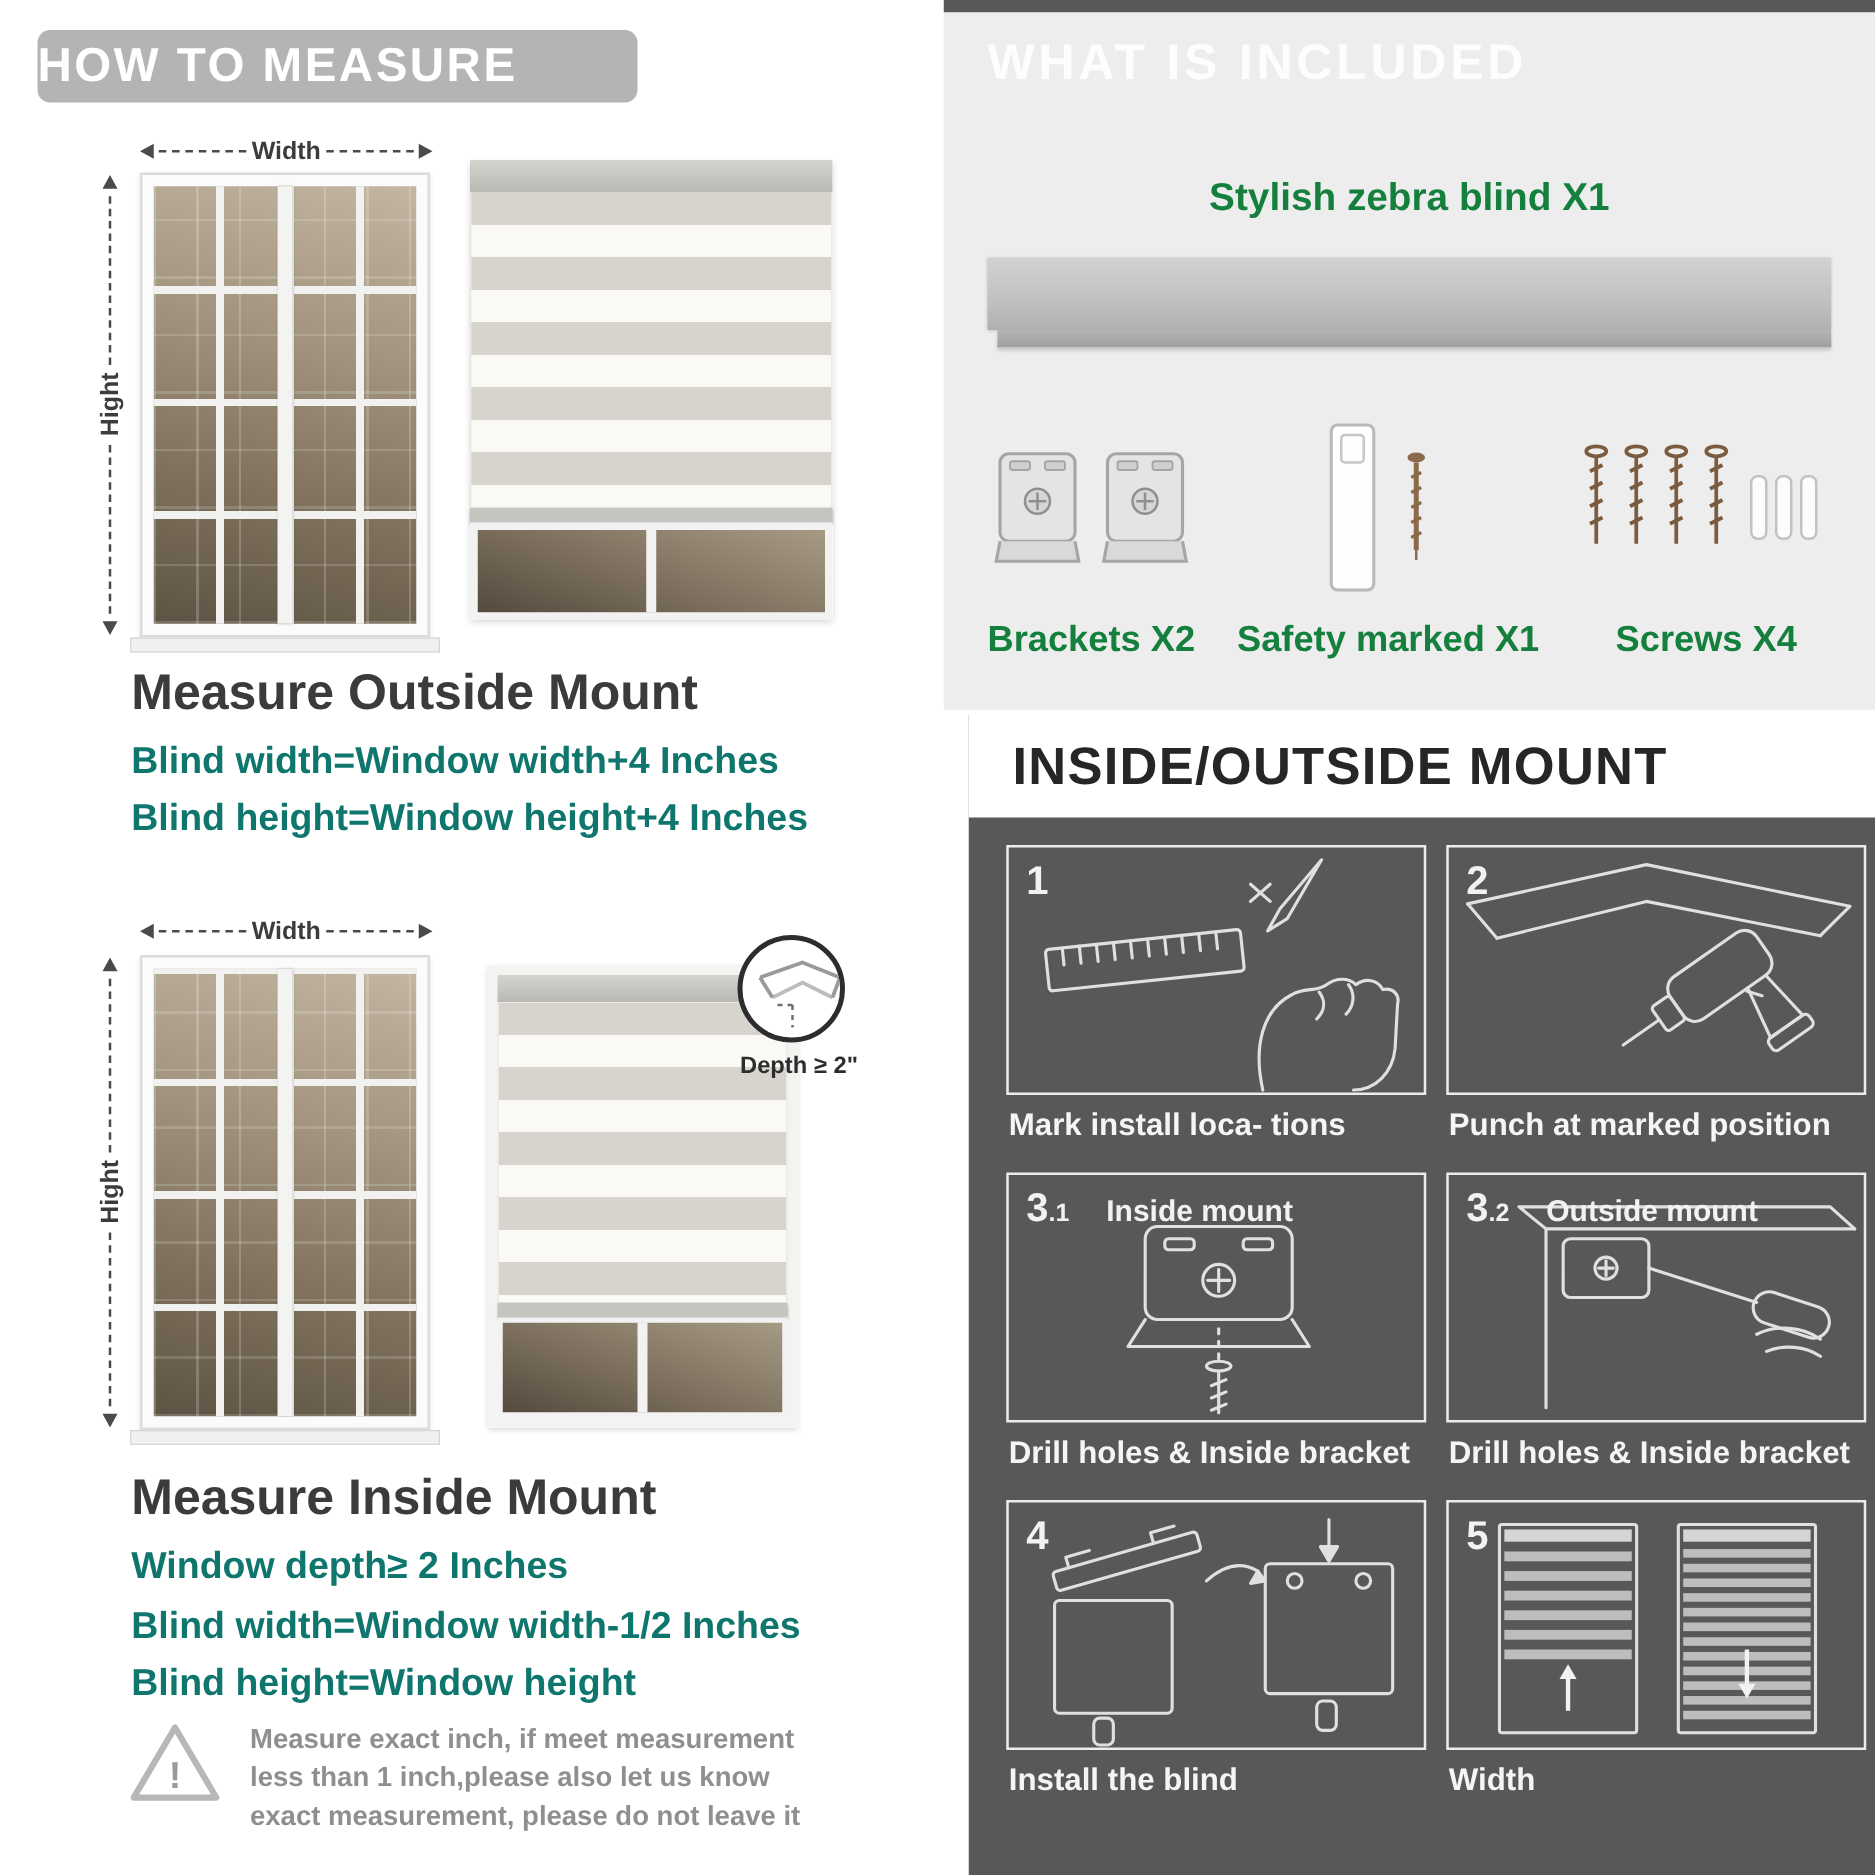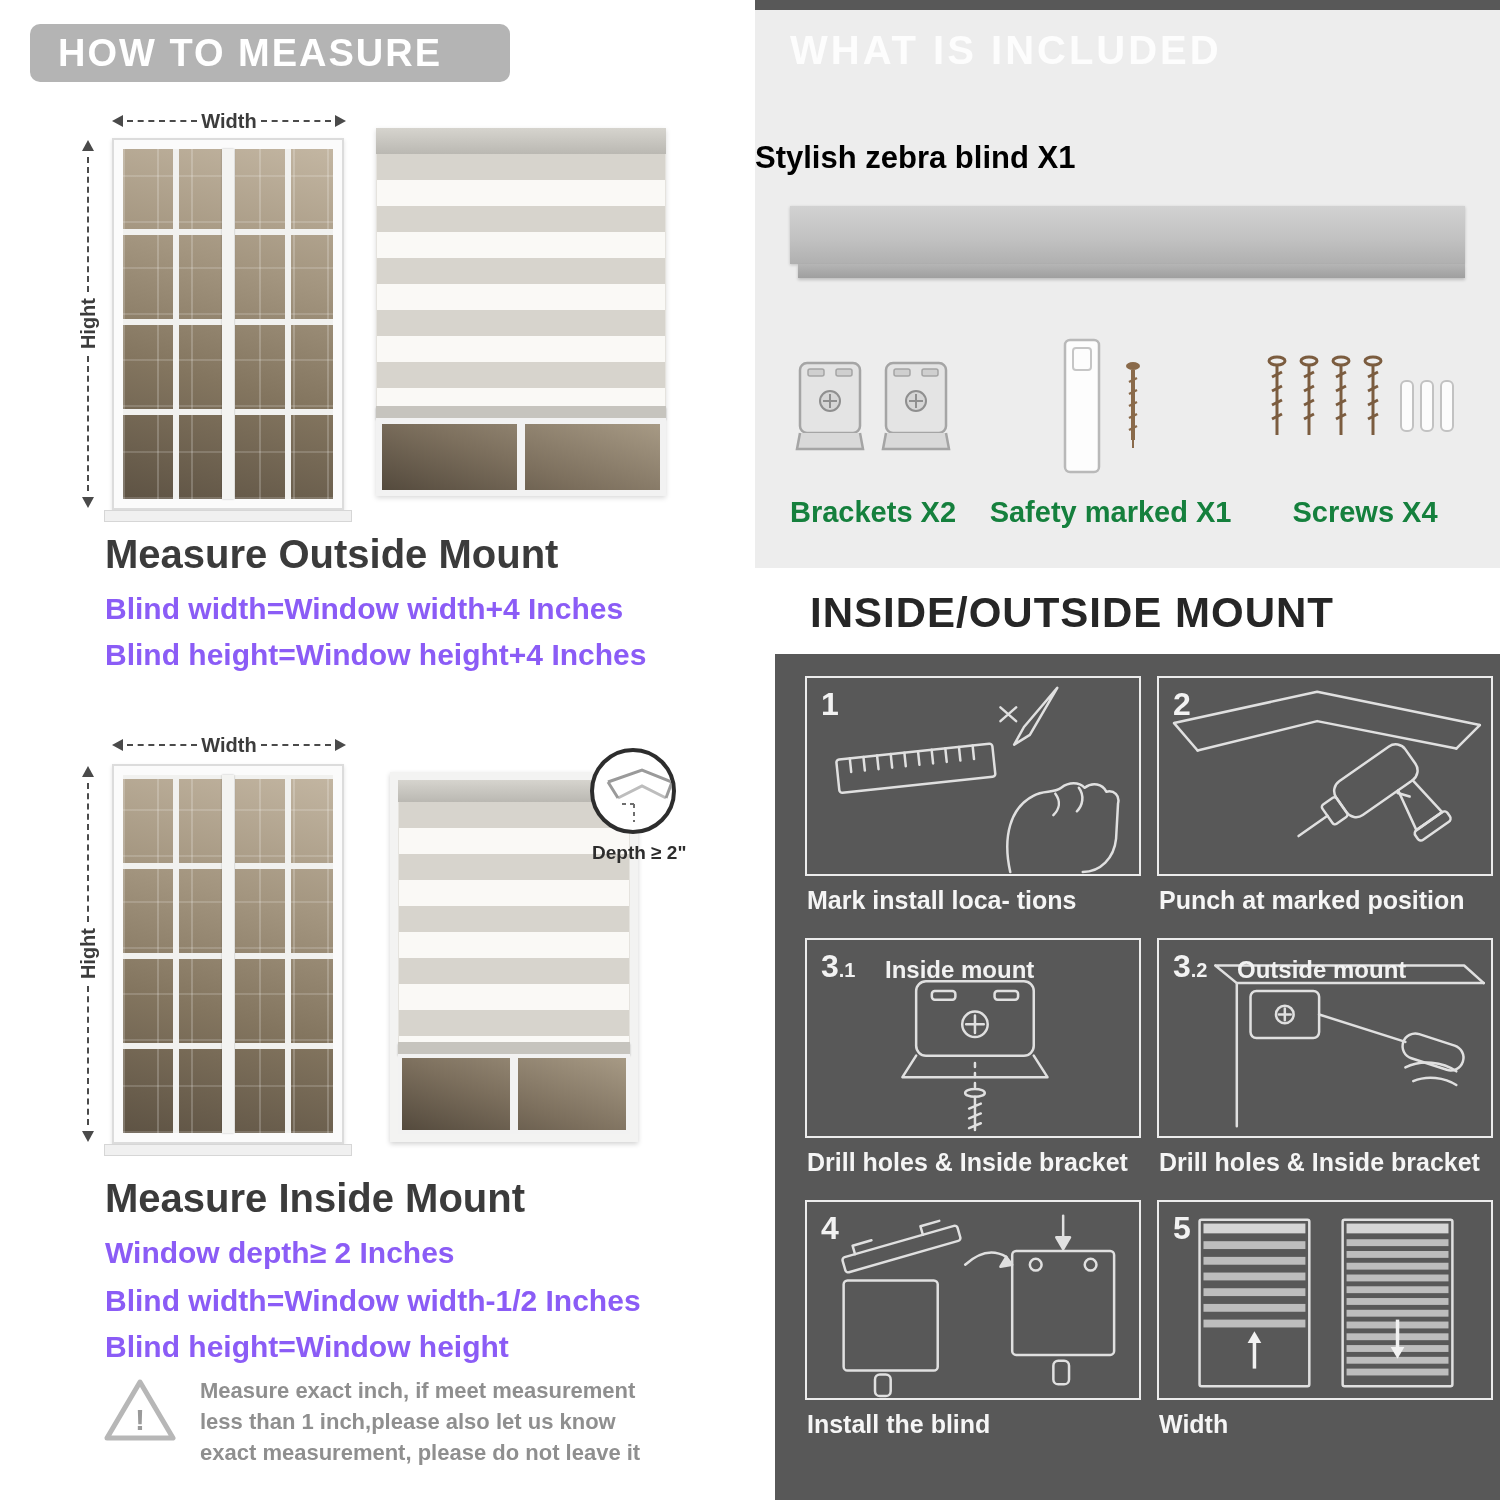--- a/index.html
+++ b/index.html
@@ -3,21 +3,21 @@
 <meta charset="utf-8">
 <style>
   * { margin:0; padding:0; box-sizing:border-box; }
   body { font-family:"Liberation Sans", sans-serif; background:#fff; }
   .canvas { position:relative; width:1500px; height:1500px; background:#fff; overflow:hidden; }
 
   
   .pill-header {
     position:absolute; left:30px; top:24px; width:480px; height:58px;
     background:#b4b4b4; border-radius:10px; color:#fff;
-    font-size:38px; font-weight:bold; line-height:58px; padding-left:28px; letter-spacing:2px;
+    font-size:38px; font-weight:bold; line-height:58px; letter-spacing:2px;
   }
 
   
   .h-arrow { position:absolute; display:flex; align-items:center; gap:4px; color:#3c3c3c; font-weight:bold; font-size:20px; height:22px; }
   .h-arrow .dash { flex:1; border-top:2px dashed #4a4a4a; height:0; }
   .tri { width:0; height:0; display:inline-block; }
   .tri.left  { border-top:6px solid transparent; border-bottom:6px solid transparent; border-right:11px solid #4a4a4a; }
   .tri.right { border-top:6px solid transparent; border-bottom:6px solid transparent; border-left:11px solid #4a4a4a; }
   .tri.up    { border-left:6px solid transparent; border-right:6px solid transparent; border-bottom:11px solid #4a4a4a; }
   .tri.down  { border-left:6px solid transparent; border-right:6px solid transparent; border-top:11px solid #4a4a4a; }
@@ -49,30 +49,30 @@
   .mini-window { border:6px solid #f2f2f2; position:relative;
     background: linear-gradient(200deg,#a79a85 0%, #7c6f5d 55%, #544a3d 100%); }
   .mini-window .mull { position:absolute; left:50%; top:0; width:8px; height:100%; background:#f2f2f2; transform:translateX(-50%); }
   .blind.inside { border:8px solid #f3f3f2; box-shadow:0 2px 5px rgba(0,0,0,.18); }
 
   
   .magnifier { position:absolute; width:86px; height:86px; border:4px solid #2d2d2d; border-radius:50%; background:#fff; overflow:hidden; }
   .depth-label { position:absolute; font-size:19px; font-weight:bold; color:#2d2d2d; }
 
   .measure-title { position:absolute; font-size:40px; font-weight:bold; color:#3b3b3b; }
-  .formula { position:absolute; font-size:30px; font-weight:bold; color:#8b5cf6; }
+  .formula { position:absolute; font-size:30px; font-weight:bold; color:#0f766e; }
 
   .warning { position:absolute; display:flex; gap:22px; align-items:flex-start; }
   .warning-text { font-size:22px; font-weight:bold; color:#8f8f8f; line-height:1.4; width:460px; }
 
   
   .right-topbar { position:absolute; left:755px; top:0; width:745px; height:10px; background:#585858; }
   .included-panel { position:absolute; left:755px; top:10px; width:745px; height:558px; background:#ededed; }
   .included-header { position:absolute; left:35px; top:18px; font-size:40px; font-weight:bold; color:#fdfdfd; letter-spacing:3px; }
-  .blind-label { position:absolute; left:0; right:0; top:130px; text-align:left; font-size:31px; font-weight:bold; color:#000000; }
+  .blind-label { position:absolute; left:0; right:0; top:130px; text-align:center; font-size:31px; font-weight:bold; color:#15803d; }
   .headrail { position:absolute; left:35px; top:196px; width:675px; height:58px;
     background:linear-gradient(180deg,#d2d2d2 0%,#c2c2c2 55%,#b0b0b0 100%); box-shadow:0 1px 3px rgba(0,0,0,.2); }
   .headrail::after { content:""; position:absolute; left:8px; right:0; top:100%; height:14px;
     background:linear-gradient(180deg,#b5b5b5,#9f9f9f); box-shadow:0 2px 3px rgba(0,0,0,.2); }
   .items-row { position:absolute; left:35px; top:322px; width:675px; display:flex; justify-content:space-between; align-items:flex-end; }
   .item { display:flex; flex-direction:column; align-items:center; }
   .item-art { height:150px; display:flex; align-items:center; justify-content:center; gap:14px; }
   .item-label { margin-top:14px; font-size:29px; font-weight:bold; color:#15803d; }
 
   

